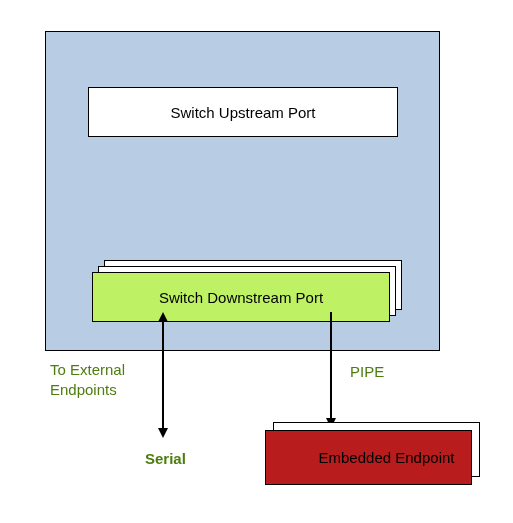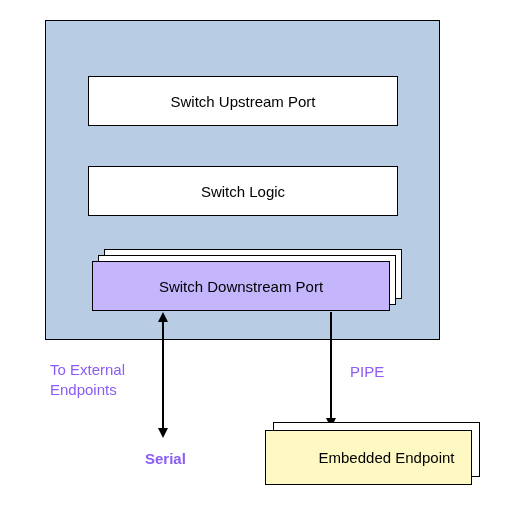--- a/index.html
+++ b/index.html
@@ -6,21 +6,21 @@
     body {
       font-family: Arial, sans-serif;
       background: #fff;
       width: 513px;
       height: 523px;
       position: relative;
     }
     .switch-container {
       position: absolute;
       left: 45px;
-      top: 20px;
+      top: 31px;
       width: 395px;
       height: 320px;
       background: #b8cce4;
       border: 1px solid #000;
       padding-left: 28px;
     }
     .block {
       position: absolute;
       background: #fff;
       border: 1px solid #000;
@@ -57,42 +57,42 @@
     .downstream-back1 {
       position: absolute;
       left: 6px; top: -6px;
       width: 298px; height: 50px;
       background: #fff; border: 1px solid #000;
     }
     .downstream-front {
       position: absolute;
       left: 0; top: 0;
       width: 298px; height: 50px;
-      background: #c4b5fd; border: 1px solid #000;
+      background: #bef264; border: 1px solid #000;
       display: flex; align-items: center; justify-content: center;
       font-size: 15px;
     }
     .endpoint-stack {
       position: absolute;
       left: 265px;
       top: 430px;
       width: 215px;
       height: 55px;
     }
     .endpoint-back {
       position: absolute;
       left: 8px; top: -8px;
       width: 207px; height: 55px;
       background: #fff; border: 1px solid #000;
     }
     .endpoint-front {
       position: absolute;
       left: 0; top: 0;
       width: 207px; height: 55px;
-      background: #fef9c3; border: 1px solid #000;
+      background: #b91c1c; border: 1px solid #000;
       display: flex; align-items: center; justify-content: center;
       font-size: 15px;
       padding-left: 36px;
     }
     .arrow-line {
       position: absolute;
       background: #000;
     }
     .arrow-head-down {
       position: absolute;
@@ -104,32 +104,29 @@
     .arrow-head-up {
       position: absolute;
       width: 0; height: 0;
       border-left: 5px solid transparent;
       border-right: 5px solid transparent;
       border-bottom: 10px solid #000;
     }
     .label {
       position: absolute;
       font-size: 15px;
-      color: #8b5cf6;
+      color: #4d7c0f;
     }
   </style>
 </head>
 <body>
 
 <div class="switch-container">
   <div class="block upstream">
     <span>Switch Upstream Port</span>
-  </div>
-  <div class="block logic">
-    <span>Switch Logic</span>
   </div>
   <div class="downstream-stack">
     <div class="downstream-back2"></div>
     <div class="downstream-back1"></div>
     <div class="downstream-front">
       <span>Switch Downstream Port</span>
     </div>
   </div>
 </div>
 

